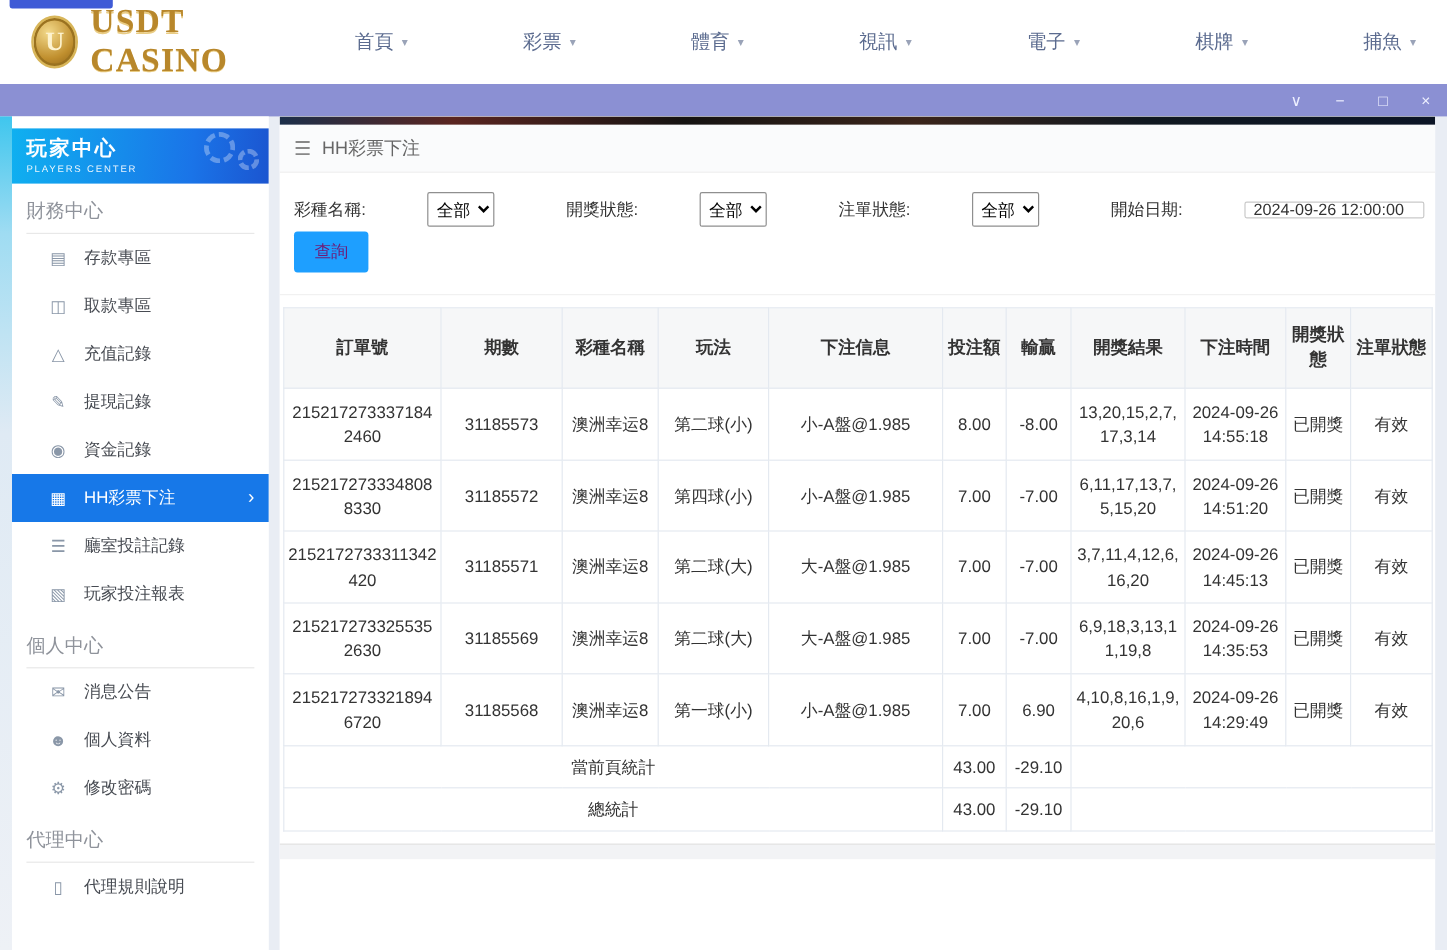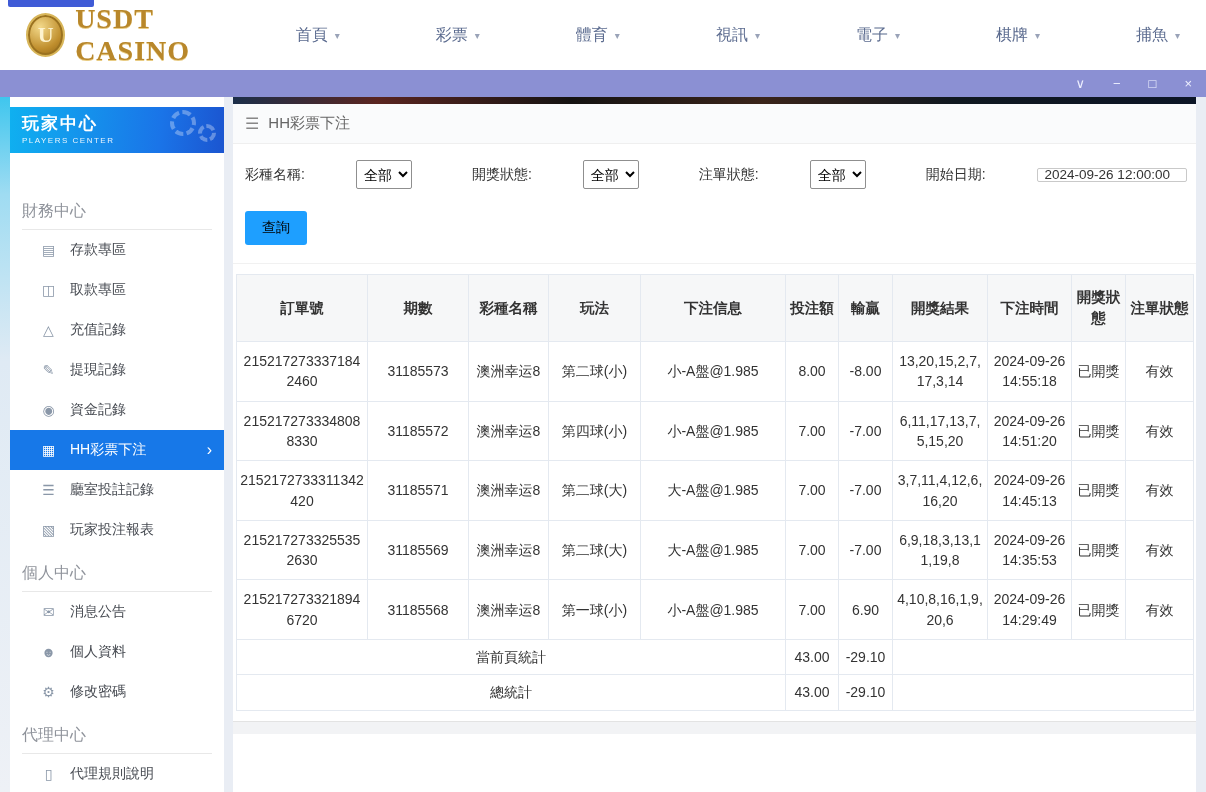--- a/index.html
+++ b/index.html
@@ -21,21 +21,21 @@
   .nav-item .chev { color:#9aa3b8; font-size:10px; }
 
   
   .titlebar { height:27px; background:#8b90d3; display:flex; align-items:center; justify-content:flex-end; padding-right:14px; gap:28px; color:#eef0ff; }
   .tb-icon { font-size:13px; line-height:1; cursor:pointer; }
 
   .content-row { display:flex; height:695px; }
   .left-rail { width:10px; background:linear-gradient(180deg,#3fc6ee 0%,#9fdcf2 14%,#dfeaf4 38%,#eef1f6 100%); }
 
   
-  .sidebar { width:214px; background:#fff; display:flex; flex-direction:column; overflow:hidden;gap:35px; }
+  .sidebar { width:214px; background:#fff; display:flex; flex-direction:column; overflow:hidden; }
   .sidebar-header { position:relative; margin-top:10px; height:46px; padding:5px 12px;
     background:linear-gradient(95deg,#0fb0f0 0%,#1a74e8 70%,#1b55d0 100%); color:#fff; overflow:hidden; flex:0 0 auto; }
   .sh-title { font-size:17px; font-weight:bold; letter-spacing:2px; }
   .sh-sub { font-size:8px; letter-spacing:1.5px; opacity:.9; margin-top:1px; }
   .chip { position:absolute; border-radius:50%; border:4px dashed rgba(255,255,255,.45); opacity:.7; }
   .chip1 { width:26px; height:26px; right:28px; top:3px; }
   .chip2 { width:18px; height:18px; right:8px; top:17px; }
   .side-heading { margin:13px 12px 0; padding-bottom:7px; border-bottom:1px solid #e8e8e8; color:#8f939b; font-size:16px; }
   .side-item { height:40px; display:flex; align-items:center; gap:13px; padding-left:30px; font-size:14px; color:#474b52; cursor:pointer; position:relative; flex:0 0 auto; }
   .side-item .ico { width:17px; text-align:center; color:#8a97a8; font-size:14px; }
@@ -49,21 +49,21 @@
   .breadcrumb { height:40px; display:flex; align-items:center; gap:9px; padding:0 12px; border-bottom:1px solid #efefef; color:#666; font-size:15px; background:#fafbfc; flex:0 0 auto; }
   .burger { color:#888; font-size:16px; cursor:pointer; }
 
   .filters { padding:16px 12px 18px; border-bottom:1px solid #f1f1f1; flex:0 0 auto; }
   .filter-row { display:flex; align-items:center; font-size:14px; color:#333; white-space:nowrap;gap:46px; }
   .filter-row label { margin-right:5px; }
   .sel { height:29px; border:1px solid #8f8f8f; background:#fff; font-size:14px; padding:2px 3px; margin-right:14px; border-radius:2px; }
   .sel.wide { width:132px; }
   .sel.narrow { width:62px; }
   .date-input { height:14px; width:150px; border:1px solid #c9c9c9; padding:2px 7px; font-size:13.5px; color:#333; margin-right:14px; border-radius:2px; }
-  .query-btn { margin-top:22px; background:#1E9FFF; color:#000000; border:none; padding:8px 17px; font-size:14px; border-radius:3px; cursor:pointer; }
+  .query-btn { margin-top:4px; background:#1E9FFF; color:#701a75; border:none; padding:8px 17px; font-size:14px; border-radius:3px; cursor:pointer; }
 
   .table-wrap { padding:10px 3px 0; flex:0 0 auto; }
   table { width:100%; border-collapse:collapse; table-layout:fixed; font-size:14px; color:#333; }
   th, td { border:1px solid #e4e9f0; text-align:center; word-break:break-all; line-height:1.45; }
   th { background:#f6f7f8; font-weight:bold; padding:12px 2px; font-size:14.5px; }
   td { padding:9px 3px; }
   .sum-row td { padding:7px 3px; }
 
   .gray-band { height:13px; background:#f2f3f5; border-top:1px solid #e3e3e3; flex:0 0 auto; margin-top:10px; }
   .footer { display:flex; align-items:center; justify-content:space-between; padding:15px 14px; font-size:14px; color:#333; flex:0 0 auto; }

